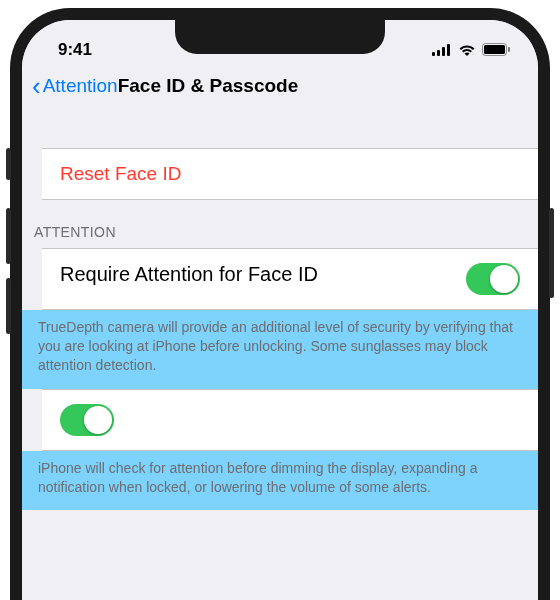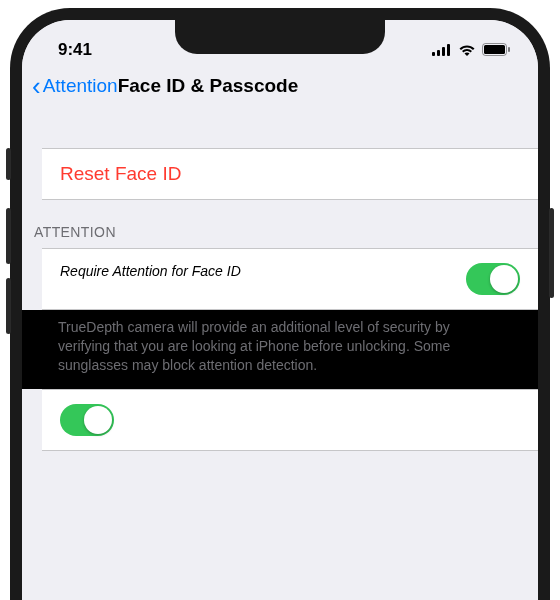--- a/index.html
+++ b/index.html
@@ -104,45 +104,44 @@
       cursor: pointer;
     }
     .section-header {
       background: #efeff4;
       padding: 24px 12px 8px;
       font-size: 14px;
       color: #6d6d72;
       letter-spacing: 0.4px;
     }
     .cell-label {
-      font-size: 14px;
+      font-size: 20px;
       color: #000;
-      font-style: italic;
     }
     .toggle {
       width: 54px;
       height: 32px;
       background: #34c759;
       border-radius: 16px;
       position: relative;
       cursor: pointer;
     }
     .toggle-knob {
       position: absolute;
       right: 2px;
       top: 2px;
       width: 28px;
       height: 28px;
       background: #fff;
       border-radius: 14px;
       box-shadow: 0 1px 3px rgba(0,0,0,0.3);
     }
     .footer-text {
-      background: #000000;
-      padding: 8px 36px 14px;
+      background: #7dd3fc;
+      padding: 8px 16px 14px;
       font-size: 14px;
       color: #6d6d72;
       line-height: 1.35;
     }
     .side-button {
       position: absolute;
       background: #2a2a2a;
       border-radius: 3px;
     }
     .side-left-1 { left: -4px; top: 140px; width: 5px; height: 32px; }
@@ -214,15 +213,16 @@
     </div>
 
     <div class="footer-text">TrueDepth camera will provide an additional level of security by verifying that you are looking at iPhone before unlocking. Some sunglasses may block attention detection.</div>
 
     <div class="section-cell">
       <div class="toggle">
         <div class="toggle-knob"></div>
       </div>
     </div>
 
+    <div class="footer-text">iPhone will check for attention before dimming the display, expanding a notification when locked, or lowering the volume of some alerts.</div>
 
   </div>
 </div>
 
 </body></html>

